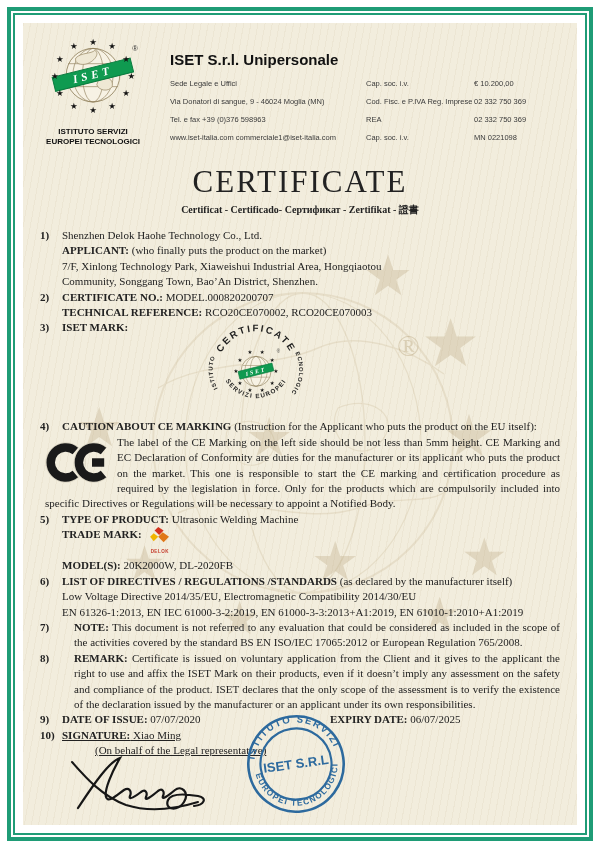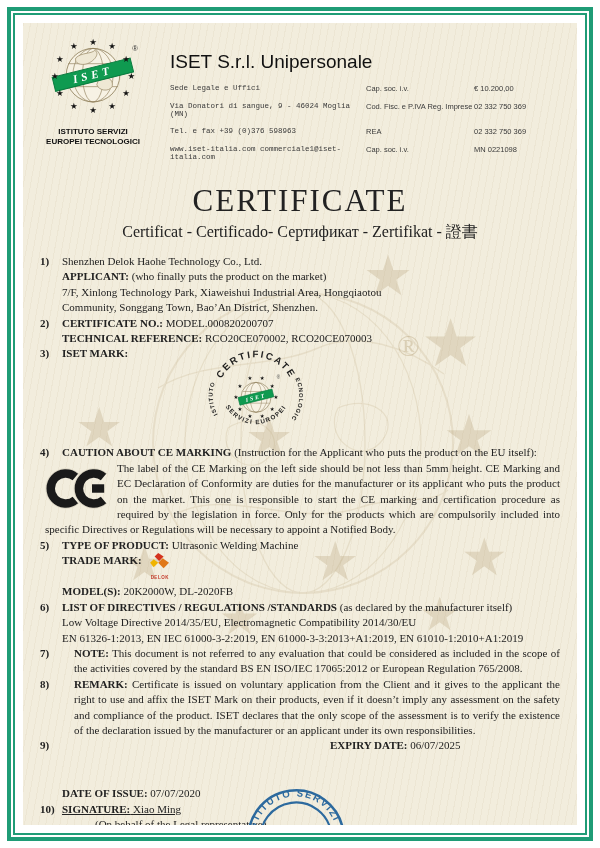--- a/index.html
+++ b/index.html
@@ -18,29 +18,29 @@
   .wm-layer{position:absolute;left:0;top:0;right:0;bottom:0;pointer-events:none;z-index:0;}
   .wm-star{position:absolute;color:rgba(182,162,122,.30);line-height:1;font-family:"DejaVu Sans",sans-serif;}
   .wm-reg{position:absolute;font-size:30px;color:rgba(182,162,122,.40);font-family:"Liberation Serif",serif;}
   .content{position:relative;z-index:1;}
 
   
   .hdr{display:flex;gap:24px;margin-top:2px;}
   .logo-block{width:106px;flex:none;text-align:center;}
   .logo-caption{font-family:"Liberation Sans",sans-serif;font-weight:bold;font-size:8px;line-height:10px;color:#111;}
   .hdr-right{flex:1;padding-top:16px;}
-  .company-title{font-family:"Liberation Sans",sans-serif;font-size:19px;color:#111;margin:0 0 11px 0;font-weight:400;}
+  .company-title{font-family:"Liberation Sans",sans-serif;font-size:15px;color:#111;margin:0 0 11px 0;font-weight:700;}
   .info-row{display:flex;font-family:"Liberation Sans",sans-serif;font-size:7.5px;color:#3a3a3a;margin-bottom:9px;}
-  .info-left{width:196px;flex:none;font-family:Liberation Mono, monospace;}
+  .info-left{width:196px;flex:none;}
   .info-label{width:108px;flex:none;}
   .info-value{flex:1;}
 
   
   .cert-title{text-align:center;font-size:31px;letter-spacing:2px;margin-top:13px;color:#222;}
-  .cert-subtitle{text-align:center;font-size:16px;margin-top:3px;color:#222;}
+  .cert-subtitle{text-align:center;font-size:10px;margin-top:3px;color:#222;font-weight:bold;}
 
   
   .items{margin-top:11px;font-size:11px;line-height:15.4px;color:#222;}
   .item{display:flex;}
   .inum{width:22px;flex:none;font-weight:bold;}
   .ibody{flex:1;}
   .jst{text-align:justify;margin-left:12px;}
   b{font-weight:bold;}
 
   .seal-body{position:relative;height:99px;}
@@ -50,21 +50,21 @@
   .il{display:inline-block;width:22px;font-weight:bold;}
   .ce-para{margin-left:5px;text-align:justify;}
   .ce-svg{float:left;width:62px;height:47px;margin:4px 10px 1px 0;}
 
   .tm-row{display:flex;align-items:flex-start;height:31px;}
   .tm-label{font-weight:bold;margin-right:8px;}
   .tm-badge{display:inline-flex;flex-direction:column;align-items:center;margin-top:-1px;}
   .tm-name{font-family:"Liberation Sans",sans-serif;font-weight:bold;font-size:4.5px;color:#c43a2a;letter-spacing:.5px;}
 
   .dates-row{display:flex;}
-  .dates-issue{width:268px;flex:none;margin-top:48px;}
+  .dates-issue{width:268px;flex:none;}
 
   .sig-section{display:block;position:relative;min-height:102px;text-decoration:underline;}
   .sig-legal{margin-left:55px;}
   .sig-svg{position:absolute;left:28px;top:22px;}
   .stamp-svg{position:absolute;left:204px;top:-16px;transform:rotate(-8deg);}
 </style>
 </head>
 <body>
 
 <div class="frame-outer"></div>

